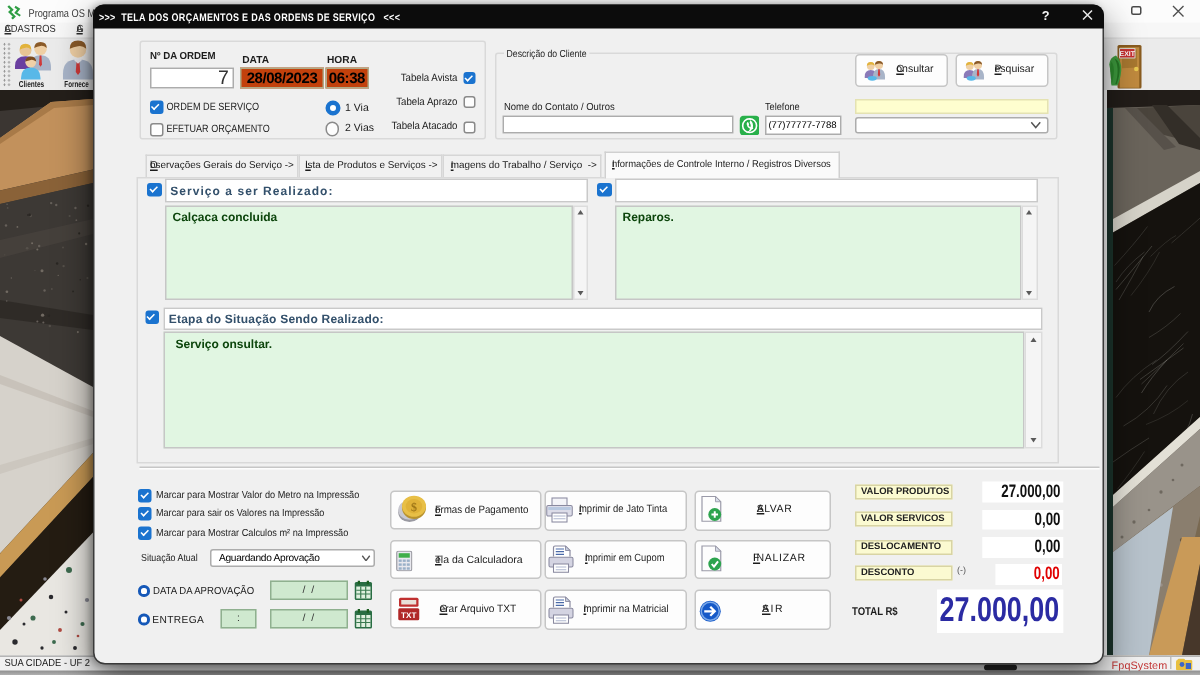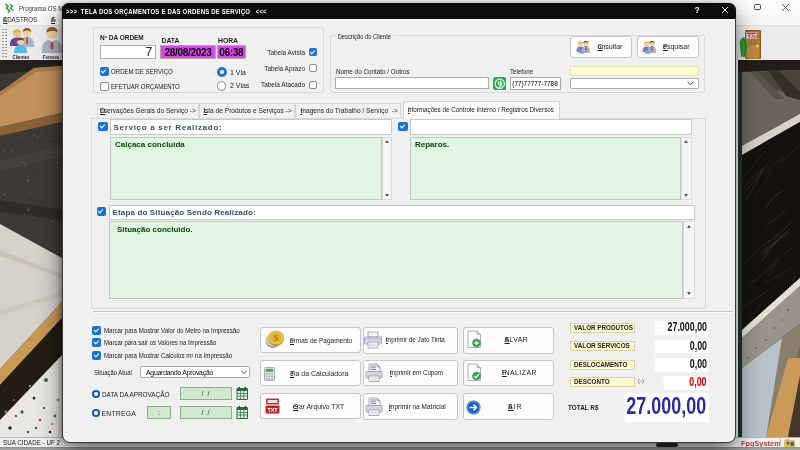--- a/index.html
+++ b/index.html
@@ -15,21 +15,21 @@
 #bottomedge{left:0;top:447px;width:800px;height:3px;background:linear-gradient(#8f8f8f,#b0b0b0);}
 .grip{width:2px;background-image:radial-gradient(circle,#9a9a9a 35%,transparent 40%);background-size:2px 3px;}
 
 #dlg{left:62px;top:2.5px;width:674px;height:440px;background:#f0f0f0;border:1px solid #3a3a3a;
   border-radius:8px;box-shadow:0 10px 24px rgba(0,0,0,.55),-2px 0 5px rgba(0,0,0,.28);z-index:5;}
 #dlgtitle{left:62px;top:2.5px;width:674px;height:16.5px;background:#0c0c0c;border-radius:7px 7px 0 0;z-index:6;}
 .dc{z-index:7;}
 
 .gbox{border:1px solid #d9d9d9;border-radius:2px;}
 .inp{background:#fff;border:1px solid #acacac;}
-.yinp{background:#d946ef;border:1px solid #b0ab88;}
+.yinp{background:#c2410c;border:1px solid #b0ab88;}
 .cb{width:9px;height:9px;border-radius:2px;background:#1a73cf;}
 .cb:after{content:'';position:absolute;left:1.6px;top:2.1px;width:4.2px;height:2.2px;
   border-left:1.3px solid #fff;border-bottom:1.3px solid #fff;transform:rotate(-45deg);}
 .cbe{width:9px;height:9px;border-radius:2px;background:#fdfdfd;border:1px solid #8a8a8a;}
 .rad{width:10px;height:10px;border-radius:50%;border:3px solid #1a73cf;background:#fff;}
 .rade{width:9.5px;height:9.5px;border-radius:50%;border:1px solid #8a8a8a;background:#fdfdfd;}
 .btn{background:#fdfdfd;border:1px solid #c6c6c6;border-radius:3px;}
 .ta{background:#e1f6e2;border:1px solid #c6c6c6;}
 .sb{background:#f5f5f5;border:1px solid #dcdcdc;}
 .sb i{position:absolute;left:50%;width:0;height:0;border:2.6px solid transparent;transform:translateX(-50%);}
@@ -242,21 +242,21 @@
         <circle cx="52" cy="350" r="1.1"></circle>
         <circle cx="58" cy="336" r="1"></circle>
       </g>
   <polygon points="4,308 44,278 28,377 4,377" fill="#b7c2cb"></polygon>
   <polygon points="28,377 50,298 62,298 62,316 50,377" fill="#c99a58"></polygon>
   <polygon points="50,377 62,316 62,377" fill="#47372a"></polygon>
   <polygon points="0,12 0,377 4,377 4,12" fill="#1c342c"></polygon>
 </svg>
 <div id="statusbar"></div>
 <div class="lbl" style="left:3px;top:439px;font-size:6.8px;;transform:scaleX(.92);transform-origin:0 50%">SUA CIDADE - UF 2</div>
-<div class="lbl" style="left:741px;top:438.5px;font-size:7.2px;font-weight:bold;color:#c23535;letter-spacing:.1px;">FpqSystem</div>
+<div class="lbl" style="left:741px;top:438.5px;font-size:7.2px;font-weight:normal;color:#c23535;letter-spacing:.1px;">FpqSystem</div>
 <div style="left:780px;top:438px;width:1px;height:8px;background:#c0c0c0;"></div>
 <svg style="left:784px;top:438.5px;" width="11" height="8" viewBox="0 0 11 8">
   <rect x="0" y="1" width="11" height="7" rx="1" fill="#e8c040"></rect>
   <rect x="1" y="0" width="5" height="3" rx="1" fill="#e8c040"></rect>
   <circle cx="4" cy="4" r="1.6" fill="#3a66c8"></circle>
       <rect x="6.5" y="3" width="3.5" height="4" fill="#3a66c8"></rect>
 </svg>
 <div style="left:656px;top:442.5px;width:22px;height:4.5px;background:#2a2a2a;border-radius:2px;"></div>
 <div id="bottomedge"></div>
 
@@ -358,21 +358,21 @@
 <div class="dc lbl gtxt" style="left:415px;top:139.5px;">Reparos.</div>
 <div class="dc sb" style="left:680.5px;top:136.5px;width:11px;height:63.5px;">
       <i class="u"></i>
       <i class="d"></i>
     </div>
 
 <div class="dc cb" style="left:96.5px;top:206.5px;width:9.5px;height:9.5px;"></div>
 <div class="dc wstrip" style="left:109px;top:204.5px;width:586px;height:15px;"></div>
 <div class="dc lbl slbl" style="left:112.5px;top:208px;">Etapa do Situação Sendo Realizado:</div>
 <div class="dc ta" style="left:109px;top:221px;width:574px;height:77.5px;"></div>
-<div class="dc lbl gtxt" style="left:117px;top:224.5px;">Situação concluido.</div>
+<div class="dc lbl gtxt" style="left:117px;top:224.5px;">Serviço onsultar.</div>
 <div class="dc sb" style="left:683px;top:221px;width:11.5px;height:77.5px;">
       <i class="u"></i>
       <i class="d"></i>
     </div>
 
 <div class="dc" style="left:93px;top:310.5px;width:640px;height:2px;border-top:1px solid #c6c6c6;border-bottom:1px solid #fdfdfd;"></div>
 
 <div class="dc cb" style="left:92px;top:326px;"></div>
 <div class="dc lbl" style="left:104px;top:327px;font-size:6.8px;;transform:scaleX(.9);transform-origin:0 50%">Marcar para Mostrar Valor do Metro na Impressão</div>
 <div class="dc cb" style="left:92px;top:338px;"></div>

